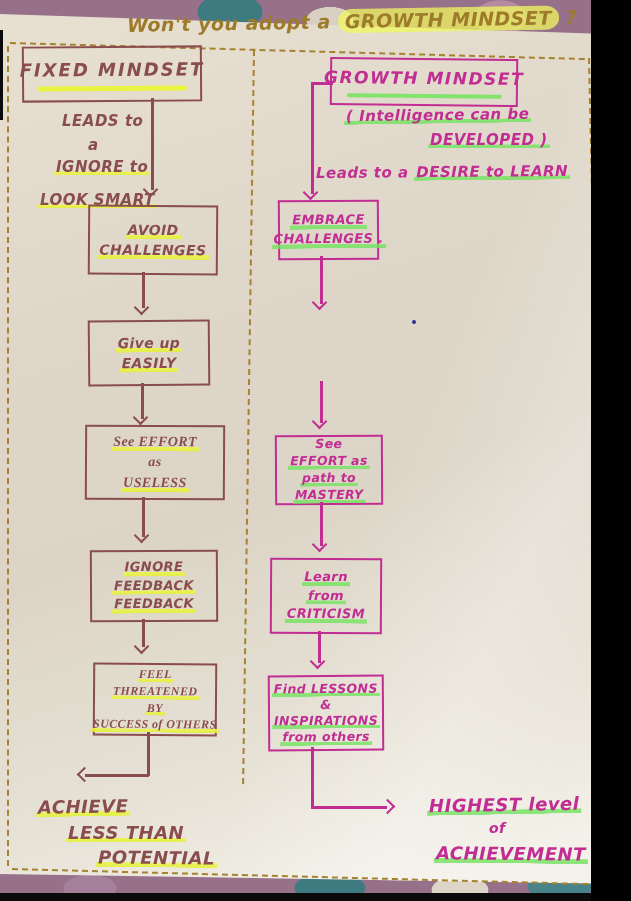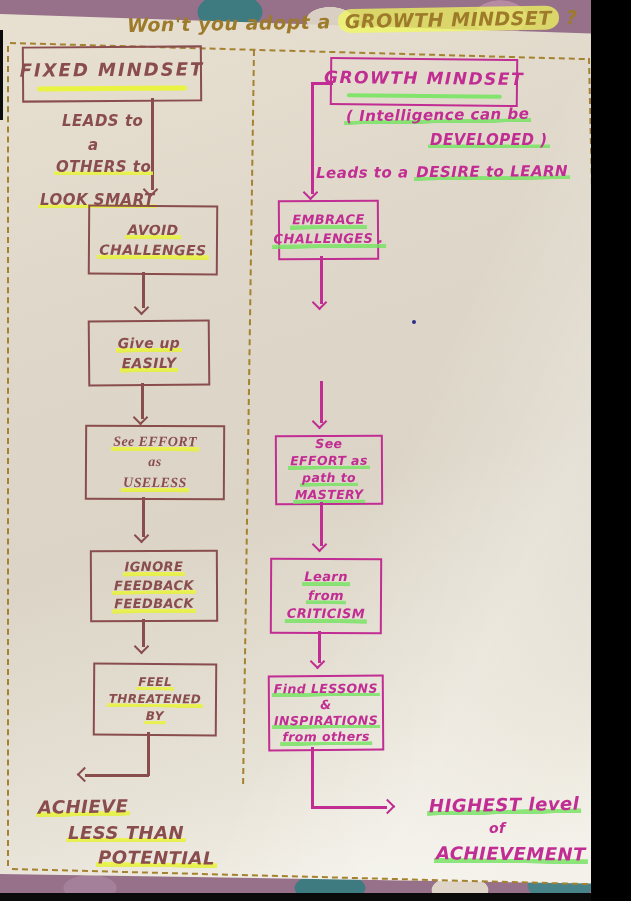--- a/index.html
+++ b/index.html
@@ -89,21 +89,21 @@
   <div class="hbox ink-l" style="left:22px;top:46px;width:176px;height:52px;transform:rotate(-0.4deg);">
     <span class="bl" style="font-size:18px;letter-spacing:2px;">FIXED MINDSET</span>
     <div class="band band-y" style="width:150px;"></div>
   </div>
 
   <div class="seg seg-v ink-l" style="left:151px;top:98px;height:92px;"></div>
   <div class="chev chev-down ink-l" style="left:145px;top:184px;"></div>
 
   <span class="hand ink-l" style="left:62px;top:112px;font-size:15px;">LEADS to</span>
   <span class="hand ink-l" style="left:88px;top:136px;font-size:15px;">a</span>
-  <span class="hand ink-l hl-y" style="left:54px;top:158px;font-size:15px;">OTHERS to</span>
+  <span class="hand ink-l hl-y" style="left:54px;top:158px;font-size:15px;">IGNORE to</span>
   <span class="hand ink-l hl-y" style="left:38px;top:191px;font-size:15px;">LOOK SMART</span>
 
   <div class="hbox ink-l" style="left:88px;top:205px;width:126px;height:66px;transform:rotate(0.4deg);font-size:14px;">
     <span class="bl hl-y">AVOID</span>
     <span class="bl hl-y">CHALLENGES</span>
   </div>
   <div class="seg seg-v ink-l" style="left:142px;top:272px;height:36px;"></div>
   <div class="chev chev-down ink-l" style="left:136px;top:302px;"></div>
 
   <div class="hbox ink-l" style="left:88px;top:320px;width:118px;height:62px;transform:rotate(-0.5deg);font-size:14px;">
@@ -122,24 +122,25 @@
   <div class="chev chev-down ink-l" style="left:136px;top:530px;"></div>
 
   <div class="hbox ink-l" style="left:90px;top:550px;width:124px;height:68px;transform:rotate(-0.3deg);font-size:13px;">
     <span class="bl hl-y">IGNORE</span>
     <span class="bl hl-y">FEEDBACK</span>
     <span class="bl hl-y">FEEDBACK</span>
   </div>
   <div class="seg seg-v ink-l" style="left:142px;top:619px;height:28px;"></div>
   <div class="chev chev-down ink-l" style="left:136px;top:641px;"></div>
 
-  <div class="hbox ink-l" style="left:93px;top:663px;width:120px;height:69px;transform:rotate(0.4deg);font-size:12px;line-height:1.4;">
+  <div class="hbox ink-l" style="left:93px;top:663px;width:120px;height:69px;transform:rotate(0.4deg);font-size:12px;line-height:1.4;font-family:Liberation Serif, serif;">
     <span class="bl hl-y">FEEL</span>
     <span class="bl hl-y">THREATENED</span>
     <span class="bl hl-y">BY</span>
+    <span class="bl hl-y">SUCCESS of OTHERS</span>
   </div>
   <div class="seg seg-v ink-l" style="left:147px;top:732px;height:44px;"></div>
   <div class="seg seg-h ink-l" style="left:85px;top:774px;width:64px;"></div>
   <div class="chev chev-left ink-l" style="left:79px;top:769px;"></div>
 
   <span class="hand ink-l hl-y" style="left:36px;top:796px;font-size:18px;transform:rotate(-1deg);">ACHIEVE</span>
   <span class="hand ink-l hl-y" style="left:66px;top:822px;font-size:18px;">LESS THAN</span>
   <span class="hand ink-l hl-y" style="left:96px;top:847px;font-size:18px;transform:rotate(0.6deg);">POTENTIAL</span>
 
   <div class="hbox ink-r" style="left:330px;top:58px;width:184px;height:44px;transform:rotate(0.6deg);">

